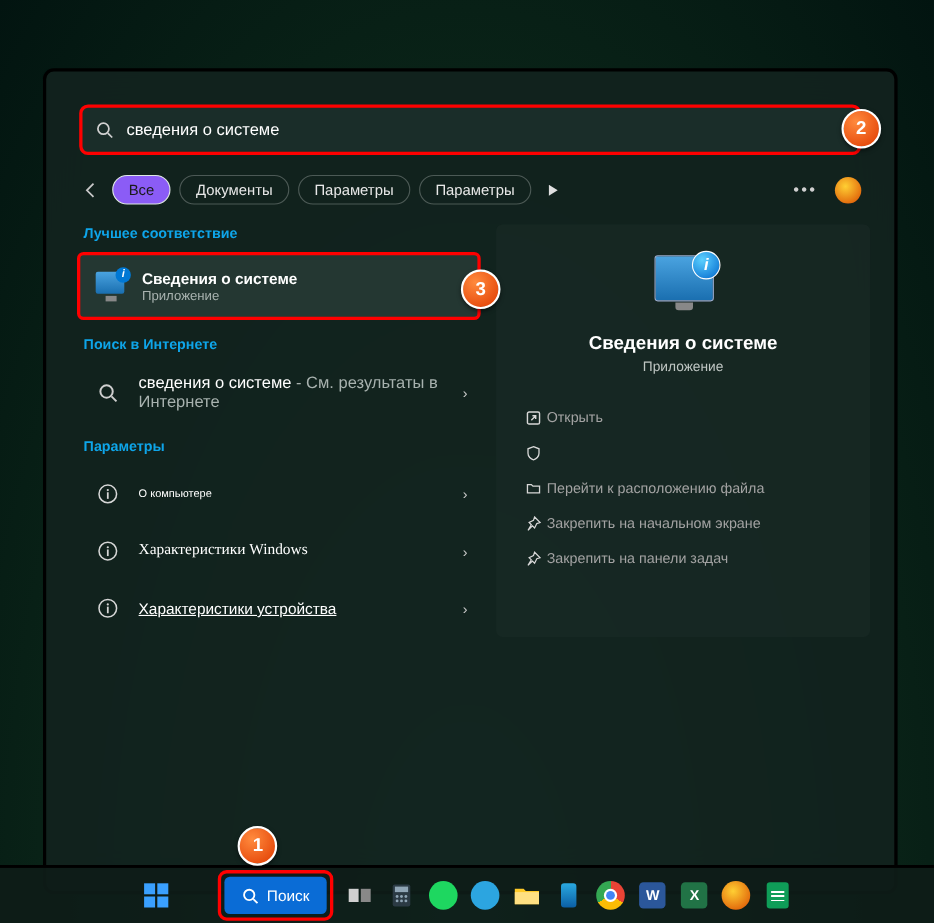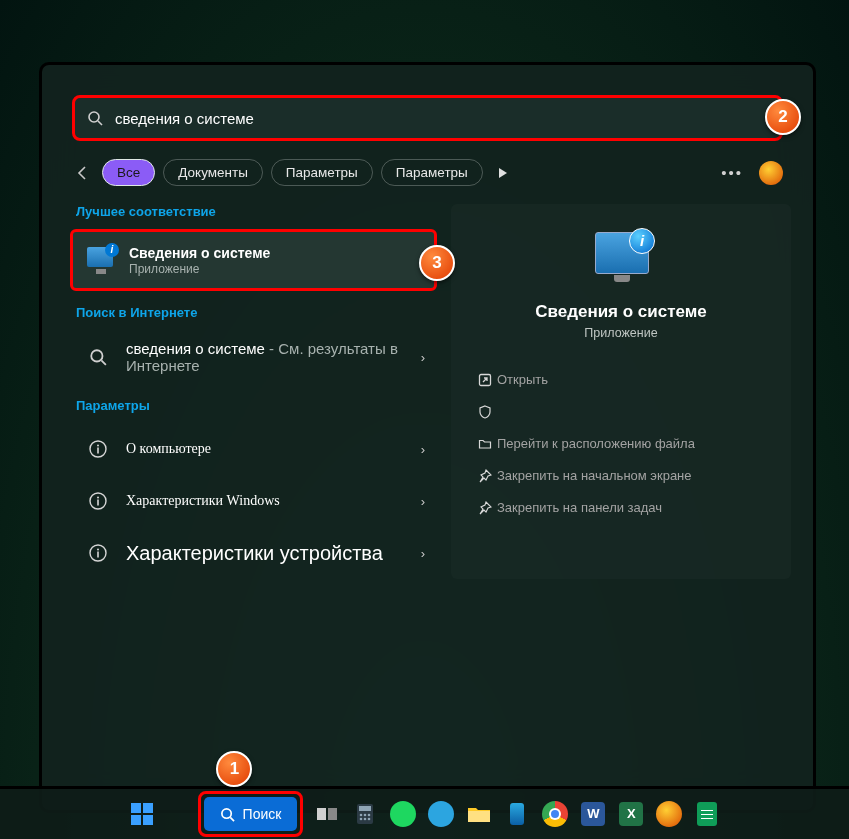--- a/index.html
+++ b/index.html
@@ -134,21 +134,21 @@
 
         <div class="result">
           <div class="ricon">
               <svg width="20" height="20" viewBox="0 0 20 20">
                 <circle cx="10" cy="10" r="8" fill="none" stroke="#d6d6d6" stroke-width="1.4"></circle>
                 <circle cx="10" cy="6.5" r="1" fill="#d6d6d6"></circle>
                 <rect x="9.2" y="8.5" width="1.6" height="6" fill="#d6d6d6"></rect>
               </svg>
             </div>
           <div class="rtxt">
-              <div style="font-size:14px;font-family:Liberation Serif, serif;">О компьютере</div>
+              <div style="font-size:10px;">О компьютере</div>
             </div>
           <div class="chev">›</div>
         </div>
         <div class="result">
           <div class="ricon">
               <svg width="20" height="20" viewBox="0 0 20 20">
                 <circle cx="10" cy="10" r="8" fill="none" stroke="#d6d6d6" stroke-width="1.4"></circle>
                 <circle cx="10" cy="6.5" r="1" fill="#d6d6d6"></circle>
                 <rect x="9.2" y="8.5" width="1.6" height="6" fill="#d6d6d6"></rect>
               </svg>
@@ -160,21 +160,21 @@
         </div>
         <div class="result">
           <div class="ricon">
               <svg width="20" height="20" viewBox="0 0 20 20">
                 <circle cx="10" cy="10" r="8" fill="none" stroke="#d6d6d6" stroke-width="1.4"></circle>
                 <circle cx="10" cy="6.5" r="1" fill="#d6d6d6"></circle>
                 <rect x="9.2" y="8.5" width="1.6" height="6" fill="#d6d6d6"></rect>
               </svg>
             </div>
           <div class="rtxt">
-              <div style="font-size:20px;">Характеристики устройства</div>
+              <div style="font-size:14px;text-decoration:underline;">Характеристики устройства</div>
             </div>
           <div class="chev">›</div>
         </div>
       </div>
 
       <div class="right">
         <div class="preview-ico">
           <div class="mon"></div>
             <div class="info-b">i</div>
         </div>

